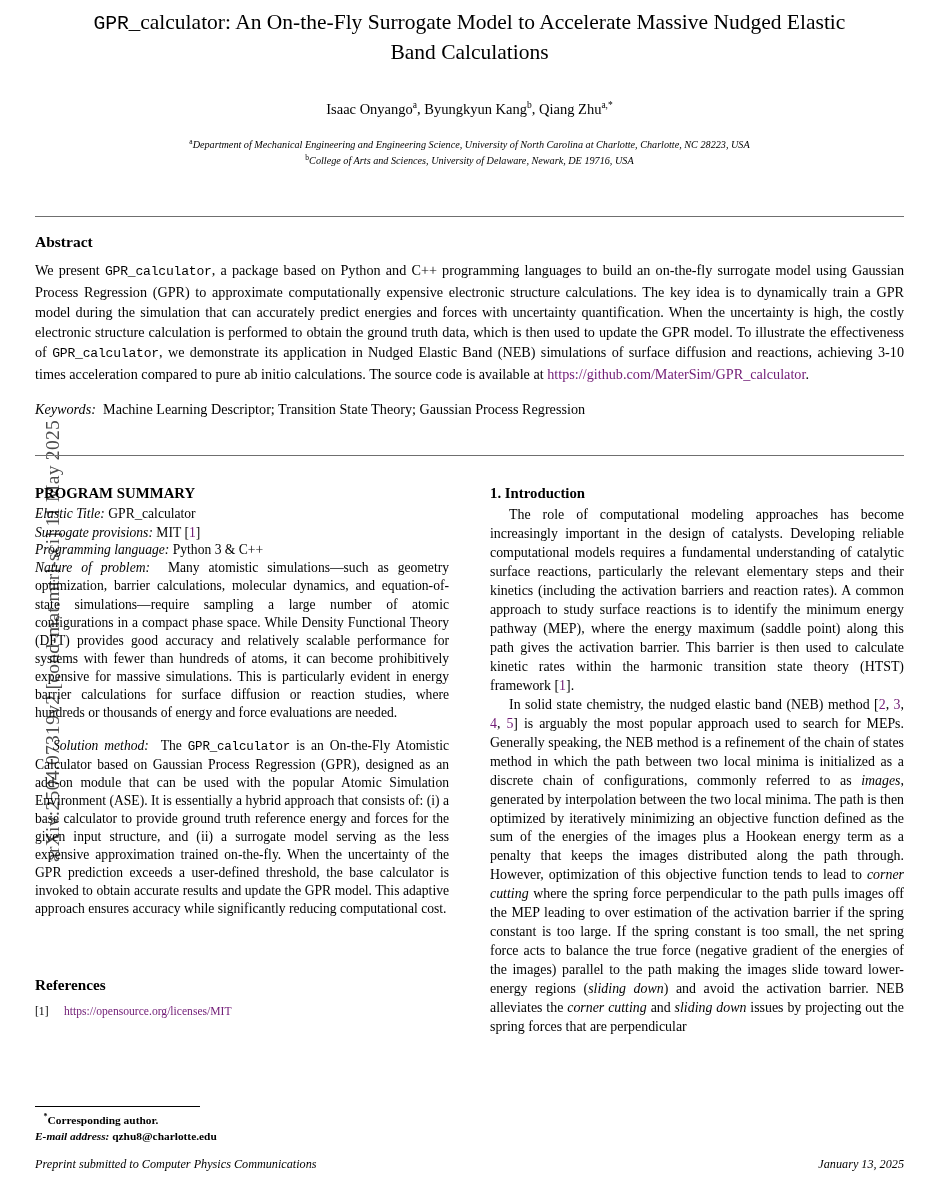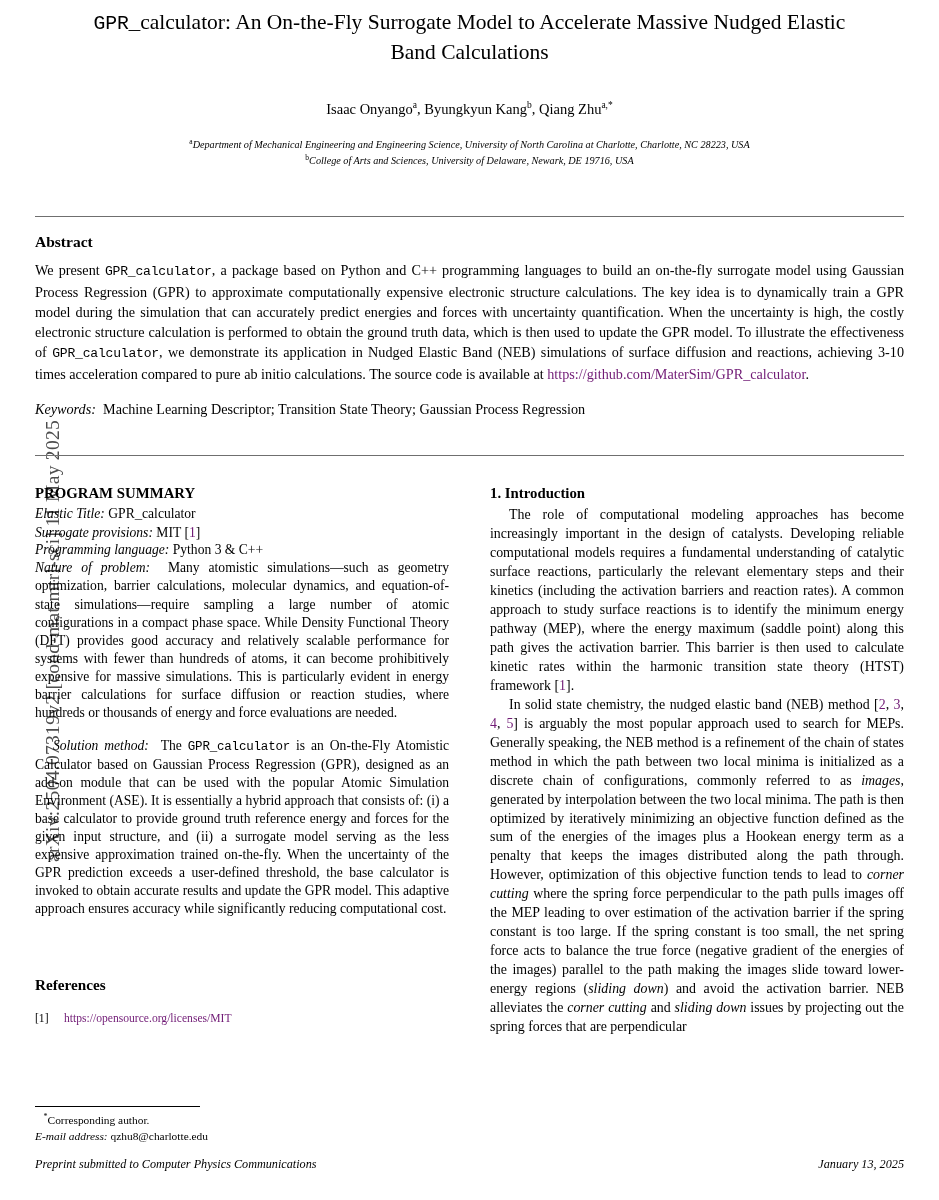--- a/index.html
+++ b/index.html
@@ -142,21 +142,21 @@
     line-height: 1.33;
     text-align: justify;
     margin: 0;
   }
   .ps-para.indent { text-indent: 18px; }
   .gap { height: 15px; }
 
   .refs-head {
     font-size: 15.2px;
     font-weight: bold;
-    margin: 0 0 17px 0;
+    margin: 0 0 10px 0;
   }
   .ref-item {
     font-size: 11.6px;
     line-height: 1.4;
     display: flex;
     gap: 9px;
   }
   .ref-num { width: 20px; flex: none; }
 
   .intro-para {
@@ -167,20 +167,21 @@
     text-indent: 19px;
   }
   .intro-first { margin-top: 4px; }
 
   
   .footnote {
     position: absolute;
     left: 0;
     top: 1106px;
     width: 414px;
+    font-weight: bold;
   }
   .fn-rule {
     border: 0;
     border-top: 1px solid #000;
     width: 165px;
     margin: 0 0 4px 0;
   }
   .fn-line {
     font-size: 11.4px;
     line-height: 1.4;

